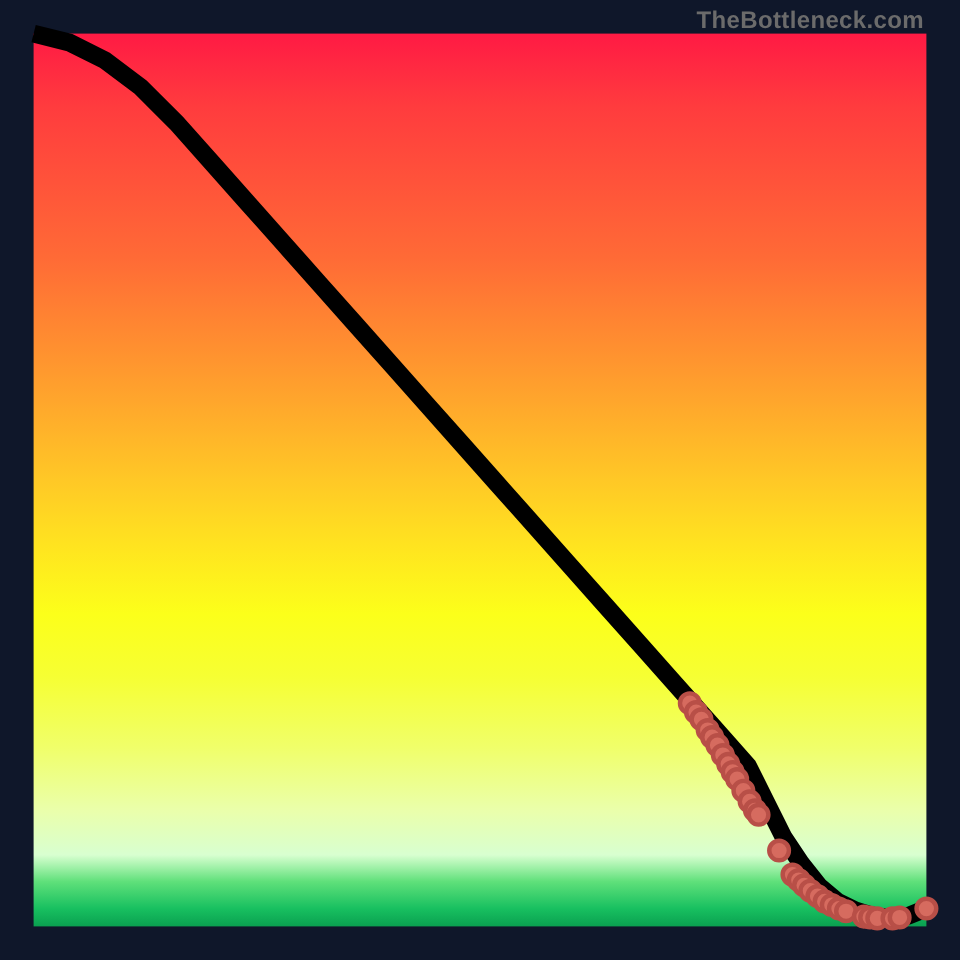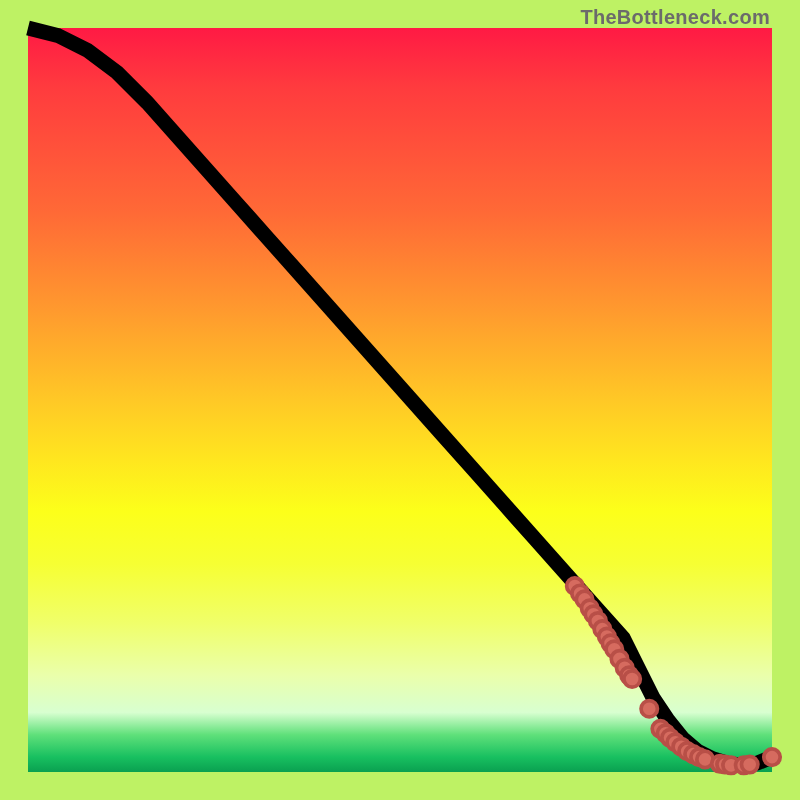--- a/index.html
+++ b/index.html
@@ -8,21 +8,21 @@
     background: #000;
     width: 800px;
     height: 800px;
     overflow: hidden;
     position: relative;
     font-family: Arial, Helvetica, sans-serif;
   }
   .outer {
     position: absolute;
     inset: 0;
-    background: #bef264;
+    background: #0f172a;
   }
   .plot-area {
     position: absolute;
     left: 28px;
     top: 28px;
     width: 744px;
     height: 744px;
     
     background: linear-gradient(
       to bottom,

